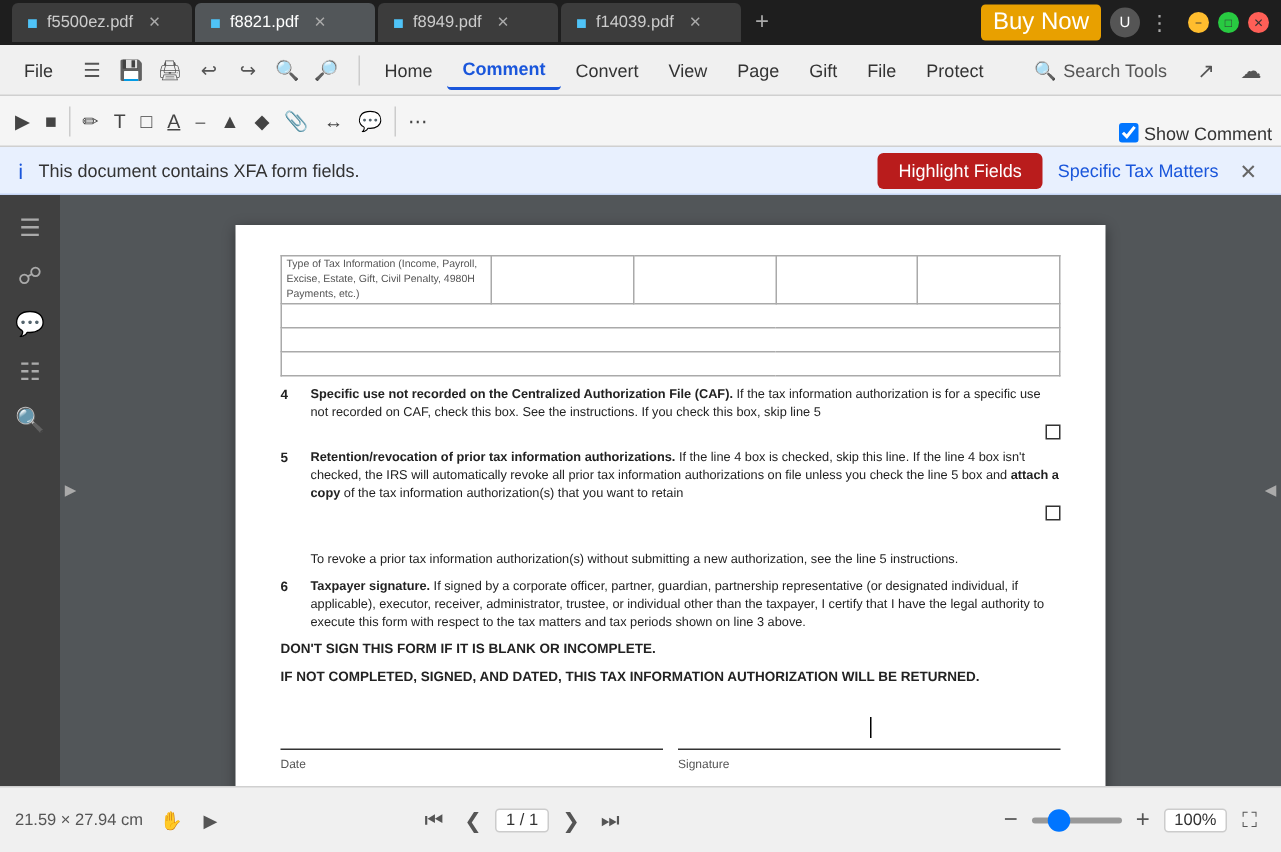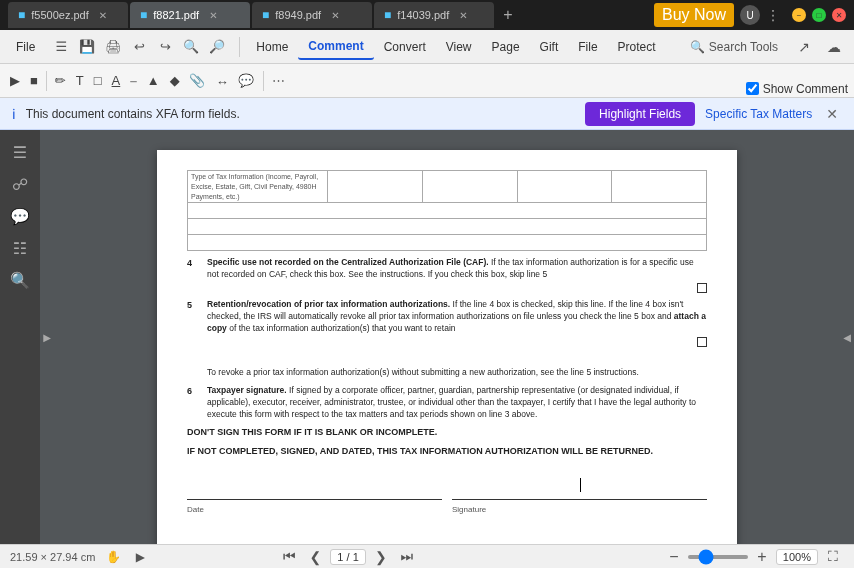--- a/index.html
+++ b/index.html
@@ -232,21 +232,21 @@
       border-bottom: 1px solid #c5d5f5;
       flex-shrink: 0;
       position: relative;
     }
     .notification-text {
       font-size: 12px;
       color: #333;
       flex: 1;
     }
     .highlight-fields-btn {
-      background: #6d28d9;
+      background: #b91c1c;
       color: white;
       border: none;
       border-radius: 4px;
       padding: 5px 14px;
       font-size: 12px;
       cursor: pointer;
     }
     .specific-tax-link {
       font-size: 12px;
       color: #1a56db;
@@ -334,21 +334,21 @@
       align-items: center;
       justify-content: center;
       cursor: pointer;
       color: #aaa;
       font-size: 10px;
       flex-shrink: 0;
     }
 
     
     .bottom-bar {
-      height: 24px;
+      height: 44px;
       background: #f0f0f0;
       display: flex;
       align-items: center;
       padding: 0 10px;
       gap: 8px;
       border-top: 1px solid #d0d0d0;
       flex-shrink: 0;
     }
     .page-size-text {
       font-size: 11px;

